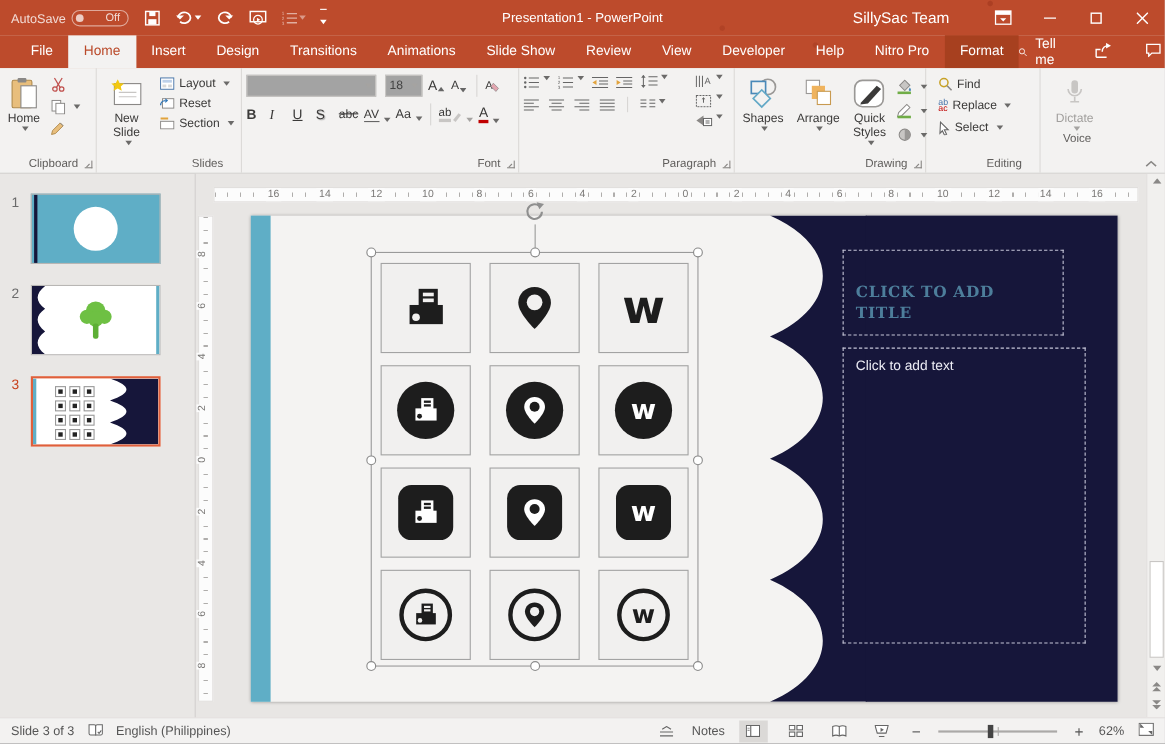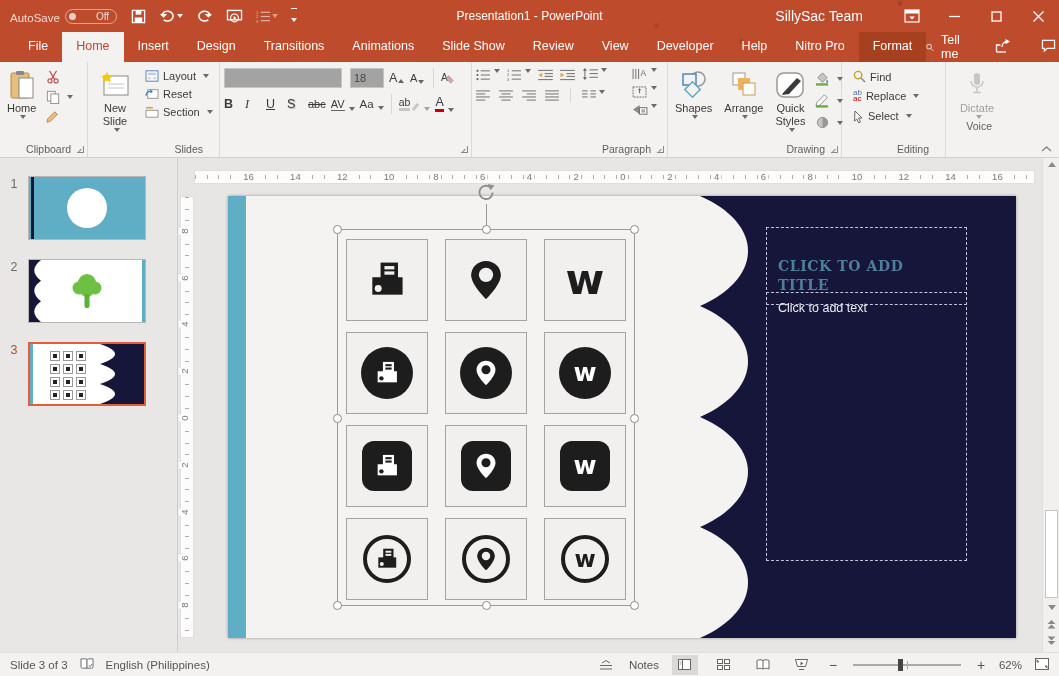--- a/index.html
+++ b/index.html
@@ -78,21 +78,21 @@
   .rnum.v{left:0;transform:translateY(-50%) rotate(-90deg);top:auto;padding:0 1px;background:#FCFCFC}
 
   .slide{position:absolute;left:50px;top:38px;width:788px;height:442px;background:#F4F3F2;box-shadow:0 0 3px rgba(0,0,0,.35)}
   .teal-stripe{position:absolute;left:0;top:0;bottom:0;width:18px;background:#5FAEC6}
   .navy{position:absolute;left:460px;top:0;width:328px;height:442px}
   .navy .rest{position:absolute;left:99px;top:0;right:0;bottom:0;background:#16163A}
 
   .ph{position:absolute;border:1px dashed #C5C5D8}
   .ph-title{left:538px;top:31px;width:201px;height:78px;display:flex;align-items:flex-end;padding:8px 11px;
     font-family:"DejaVu Serif",serif;font-weight:700;font-size:14px;letter-spacing:.6px;line-height:1.4;color:#4D7E9B}
-  .ph-body{left:538px;top:96px;width:201px;height:269px;padding:8px 11px;font-size:12.5px;color:#ECECF4}
+  .ph-body{left:538px;top:120px;width:221px;height:269px;padding:8px 11px;font-size:12.5px;color:#ECECF4}
 
   .selbox{position:absolute;left:109px;top:33px;width:298px;height:377px;border:1px solid #9a9a9a}
   .hdl{position:absolute;width:9px;height:9px;border-radius:50%;background:#fff;border:1px solid #8a8a8a}
   .rstem{position:absolute;left:50%;top:-26px;width:1px;height:26px;background:#9a9a9a}
   .rhandle{position:absolute;left:50%;top:-47px;transform:translateX(-50%)}
 
   .icongrid{position:absolute;left:118px;top:43px;display:grid;grid-template-columns:repeat(3,82px);grid-auto-rows:82px;column-gap:17px;row-gap:11px}
   .gcell{border:1px solid #A3A3A3;background:#F1F0EF;display:flex;align-items:center;justify-content:center}
   .shp{width:52px;height:52px;border-radius:50%;background:#1d1d1d;display:flex;align-items:center;justify-content:center}
   .shp.rs{border-radius:12px;width:50px;height:50px}
@@ -374,20 +374,21 @@
             <svg width="9" height="10" viewBox="0 0 10 11">
               <path d="M1 9 l5.5-7 2.5 2 -5.5 7z" fill="#c8c6c4"></path>
             </svg>
             <span class="caret g"></span>
           </span>
         <span class="fbtn">
             <span class="bar-under">A</span>
             <span class="caret"></span>
           </span>
       </div>
+      <div class="glabel" style="margin-top:auto">Font</div>
       <span class="launcher"></span>
     </div>
 
     <div class="group" style="width:196px">
       <div class="frow" style="gap:7px">
         <span class="pi">
             <svg width="15" height="12" viewBox="0 0 16 13">
               <g fill="#666">
                 <circle cx="1.5" cy="2" r="1.2"></circle>
                 <circle cx="1.5" cy="6.5" r="1.2"></circle>

